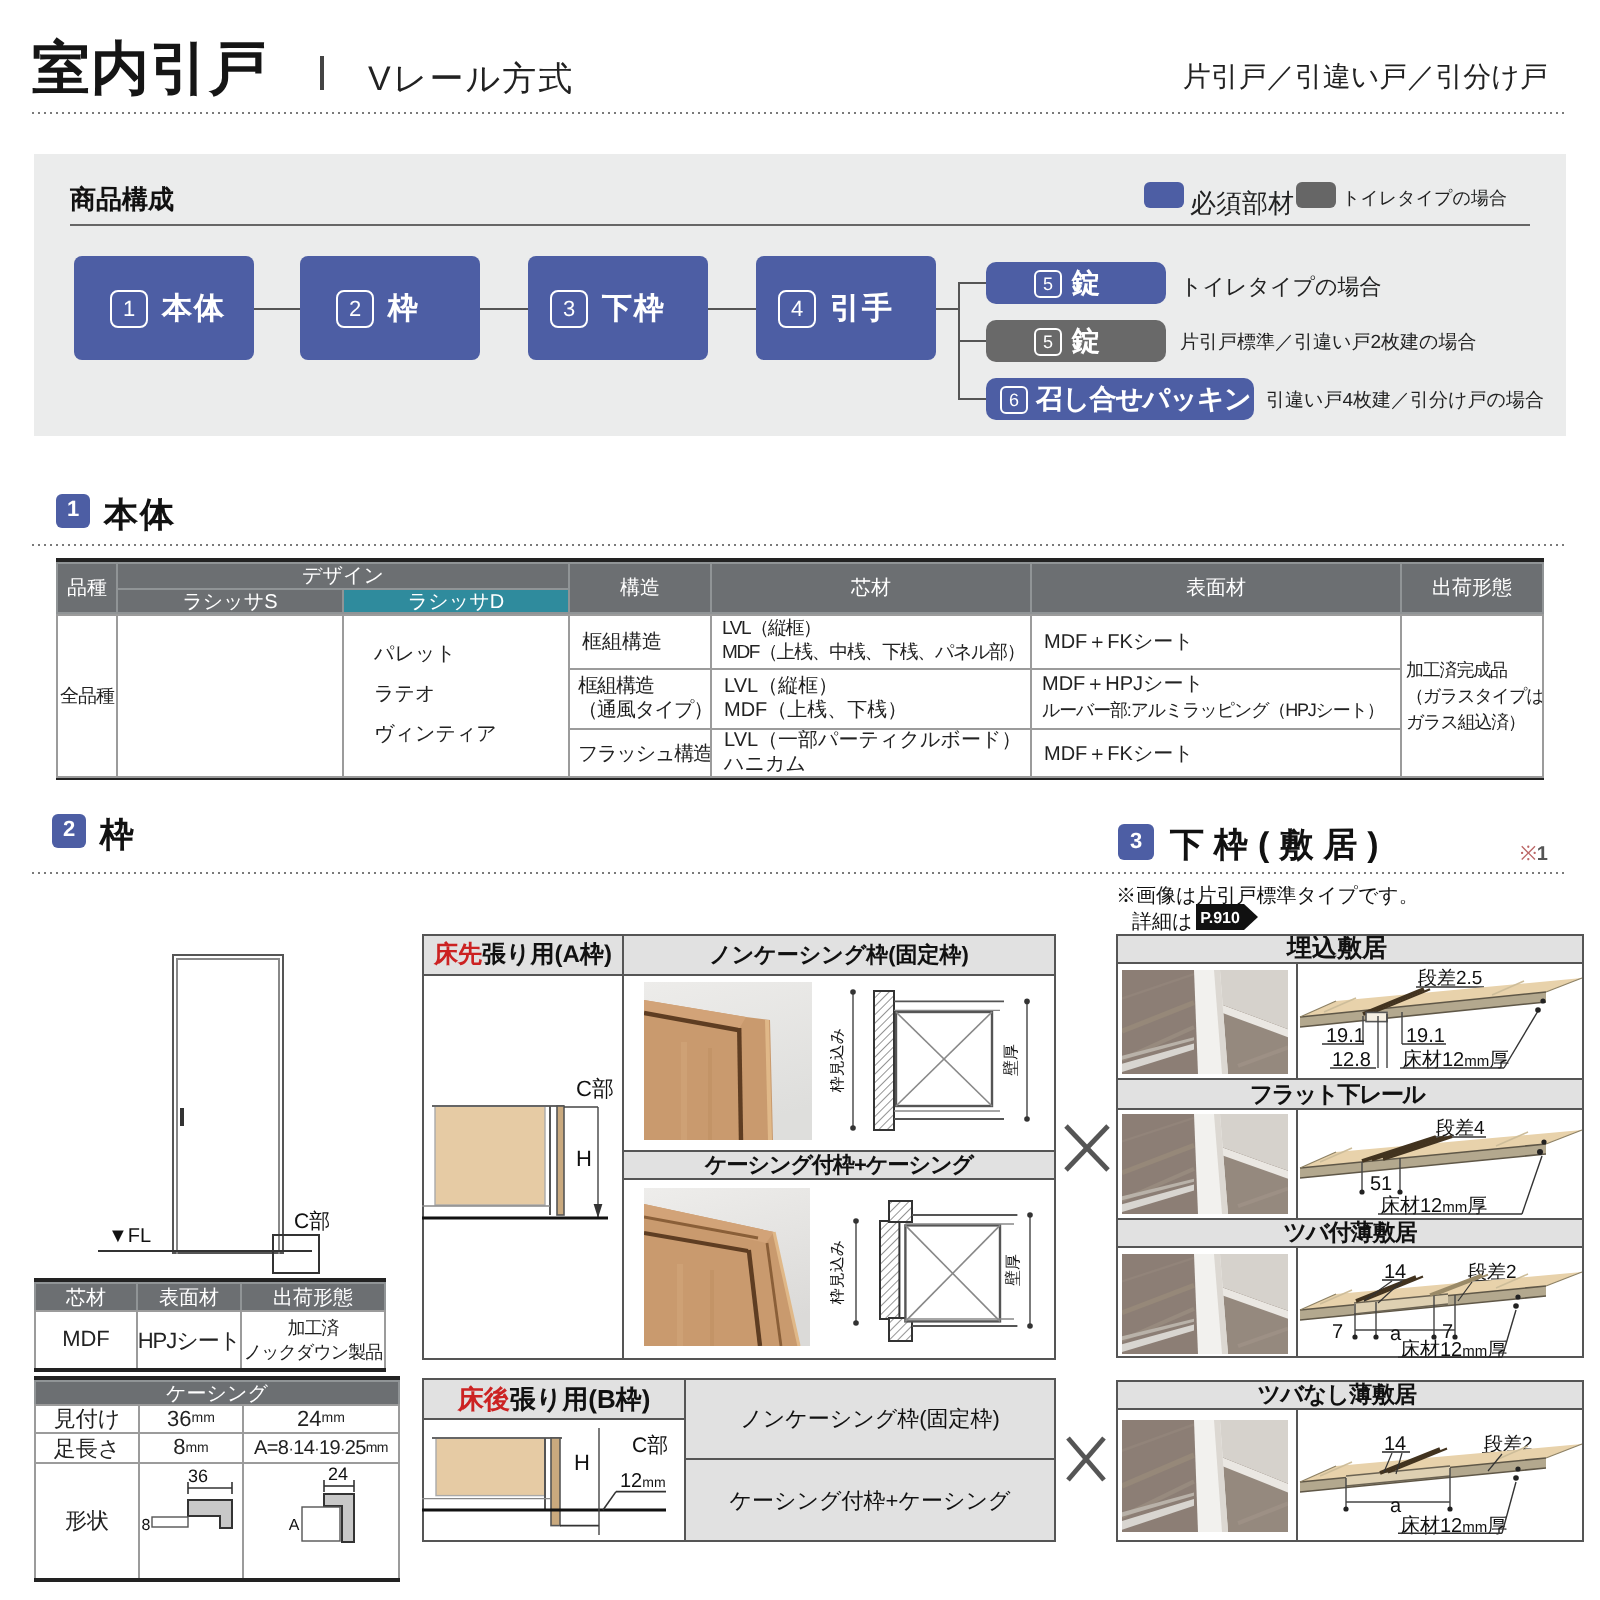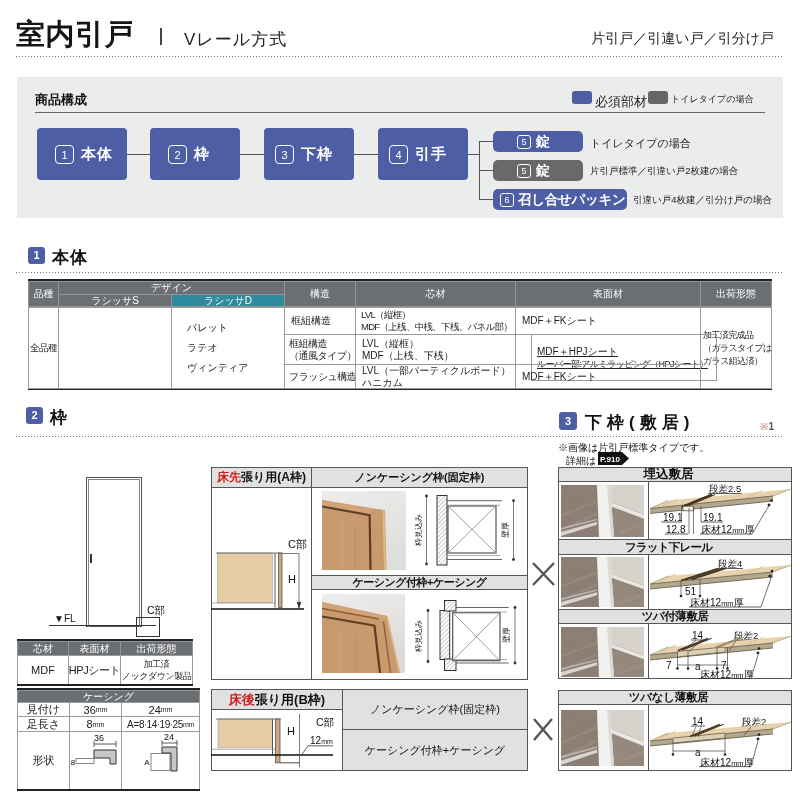--- a/index.html
+++ b/index.html
@@ -93,21 +93,21 @@
 
 <div class="cell ctr" style="left:28px; top:307px; width:31px; height:82px; font-size:9.5px; letter-spacing:-0.5px; padding-left:0;">全品種</div>
 <div class="cell" style="left:58px; top:307px; width:114px; height:82px;"></div>
 <div class="cell" style="left:171px; top:307px; width:114px; height:82px; padding-left:15px; line-height:20px;">パレット<br>ラテオ<br>ヴィンティア</div>
 <div class="cell" style="left:284px; top:307px; width:72px; height:28px; padding-left:6px;">框組構造</div>
 <div class="cell" style="left:355px; top:307px; width:161px; height:28px; padding-left:5px; line-height:12px; font-size:9.5px; letter-spacing:-0.7px;">LVL（縦框）<br>MDF（上桟、中桟、下桟、パネル部）</div>
 <div class="cell" style="left:515px; top:307px; width:186px; height:28px; padding-left:6px;">MDF＋FKシート</div>
 <div class="cell" style="left:700px; top:307px; width:72px; height:82px; padding-left:2px; line-height:13px; font-size:9px; letter-spacing:-0.6px;">加工済完成品<br>（ガラスタイプは<br>ガラス組込済）</div>
 <div class="cell" style="left:284px; top:334px; width:72px; height:31px; padding-left:4px; line-height:12px; letter-spacing:-0.5px;">框組構造<br>（通風タイプ）</div>
 <div class="cell" style="left:355px; top:334px; width:161px; height:31px; padding-left:6px; line-height:12px;">LVL（縦框）<br>MDF（上桟、下桟）</div>
-<div class="cell" style="left:531px; top:334px; width:186px; height:47px; padding-left:5px; line-height:12px; font-size:10px;text-decoration:underline;">
+<div class="cell" style="left:515px; top:334px; width:186px; height:31px; padding-left:5px; line-height:12px; font-size:10px;">
       <span>MDF＋HPJシート<br><span style="font-size:9px; letter-spacing:-0.6px;">ルーバー部:アルミラッピング（HPJシート）</span></span>
     </div>
 <div class="cell" style="left:284px; top:364px; width:72px; height:25px; padding-left:4px; letter-spacing:-0.6px;">フラッシュ構造</div>
 <div class="cell" style="left:355px; top:364px; width:161px; height:25px; padding-left:6px; line-height:12px;">LVL（一部パーティクルボード）<br>ハニカム</div>
 <div class="cell" style="left:515px; top:364px; width:186px; height:25px; padding-left:6px;">MDF＋FKシート</div>
 
 <div class="secbadge" style="left:26px; top:407px;">2</div>
 <div class="sectitle" style="left:50px; top:406px;">枠</div>
 <div class="abs dotted" style="left:16px; top:436px; width:768px; height:1px;"></div>
 

